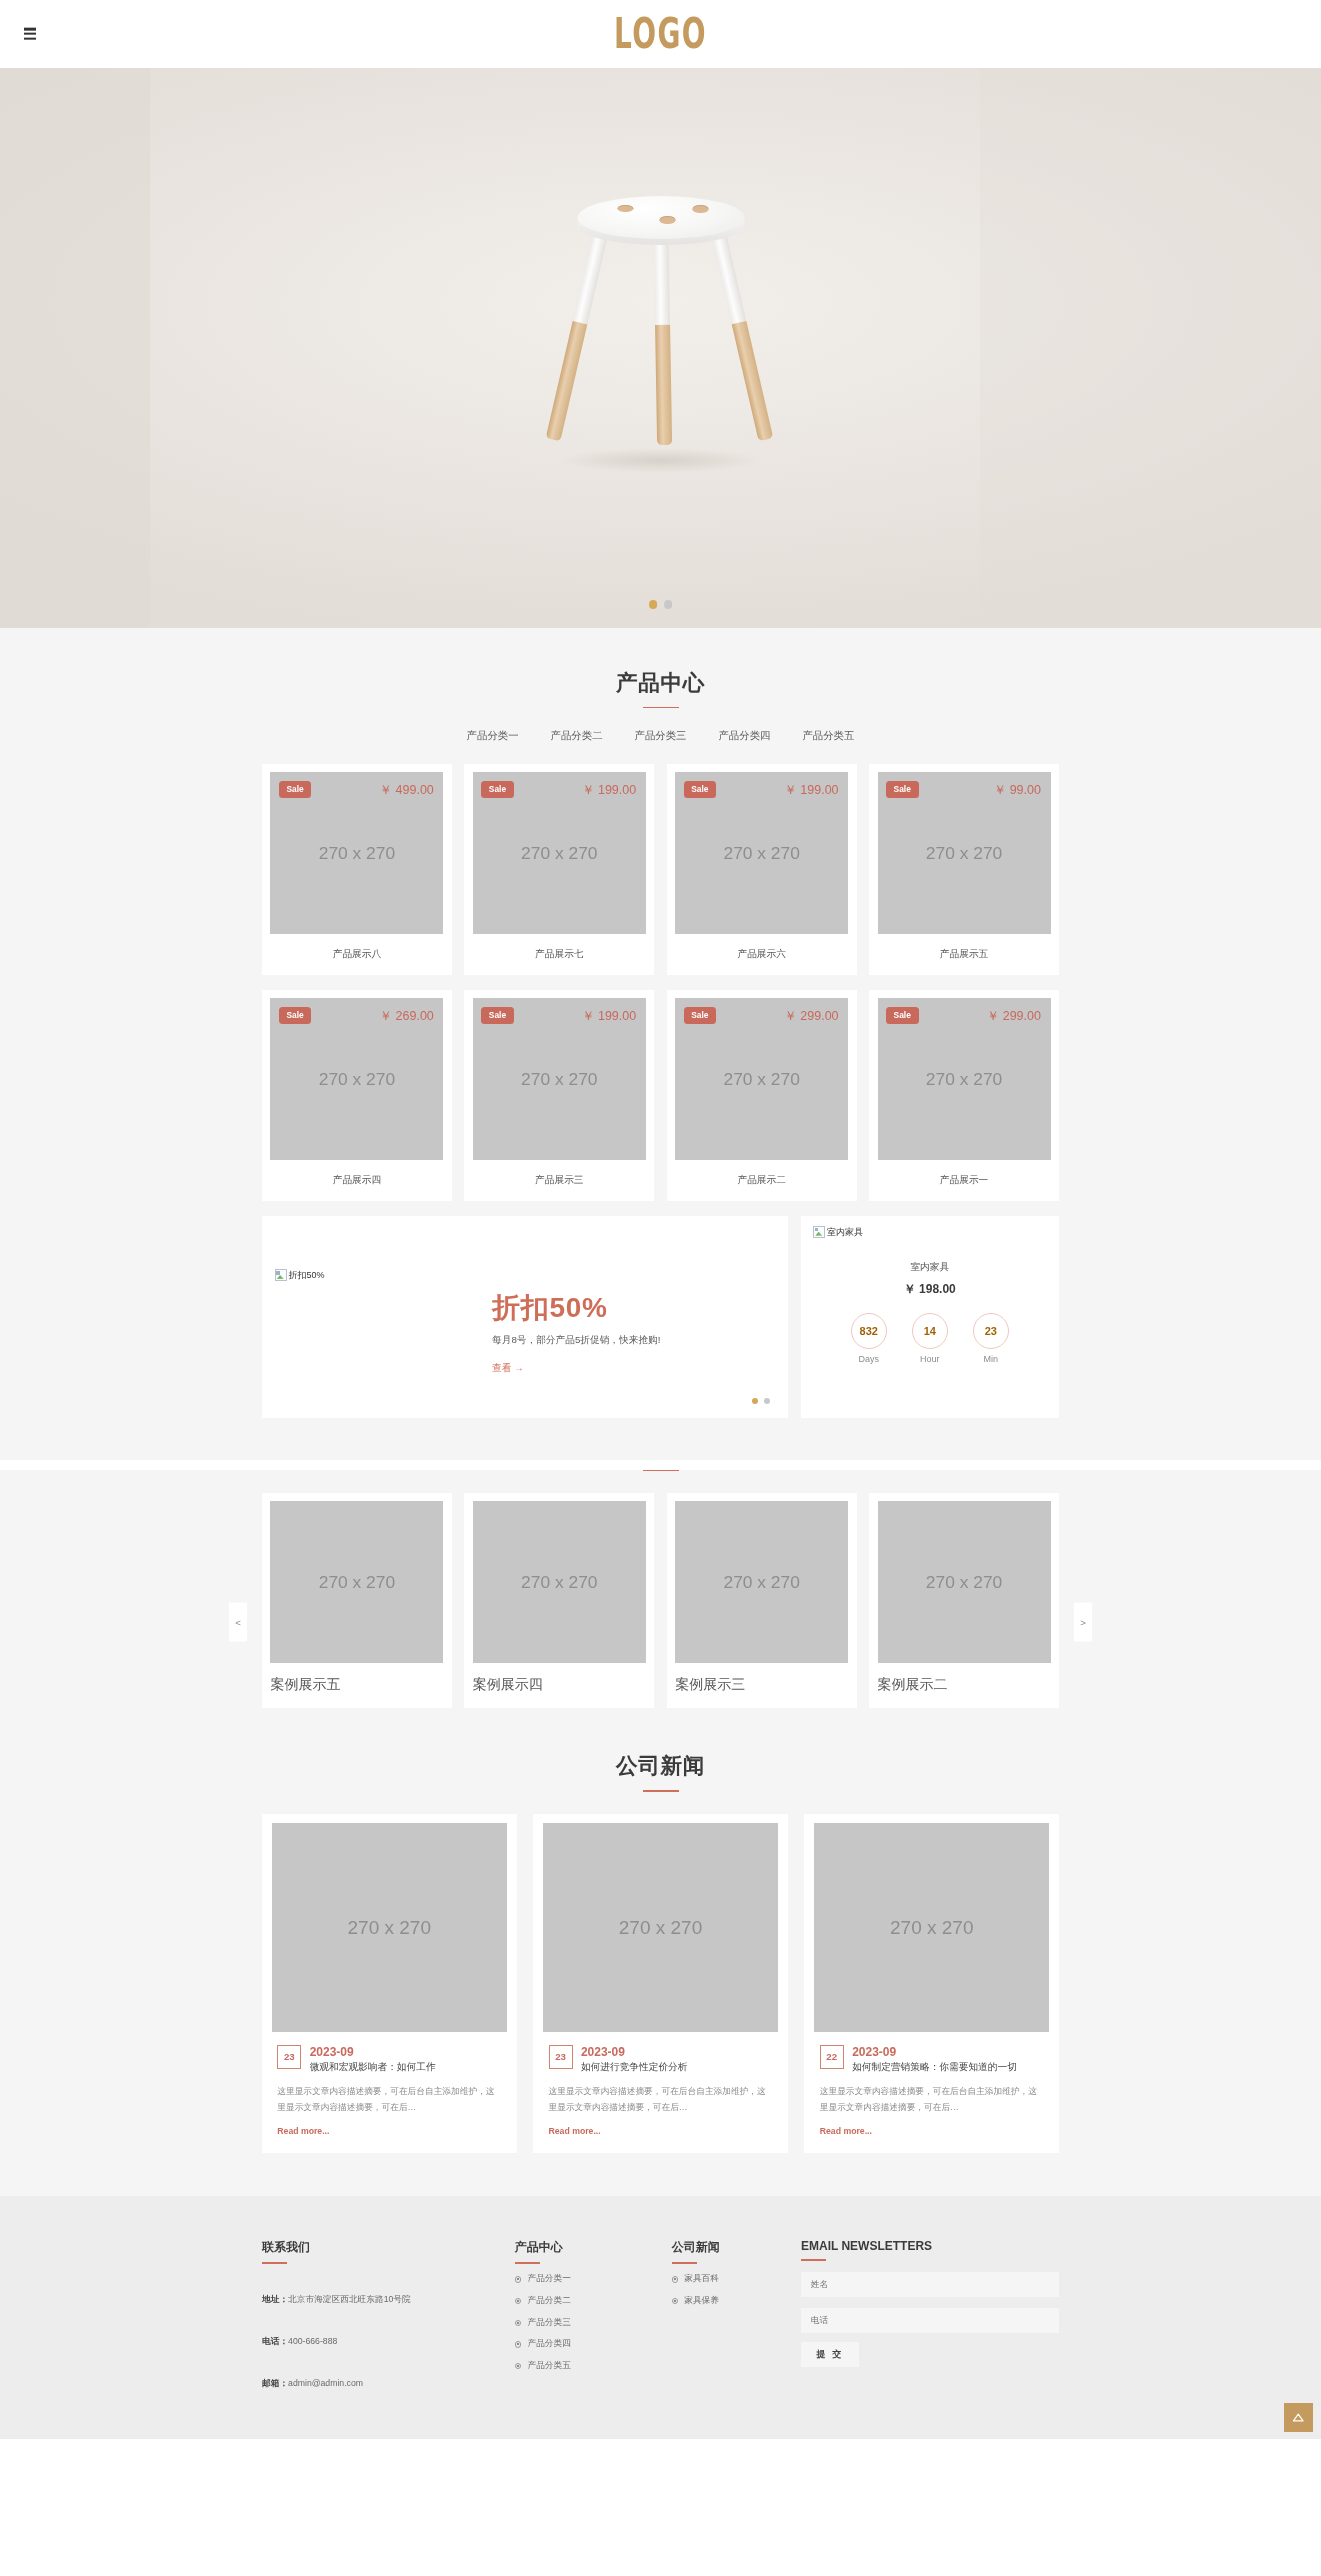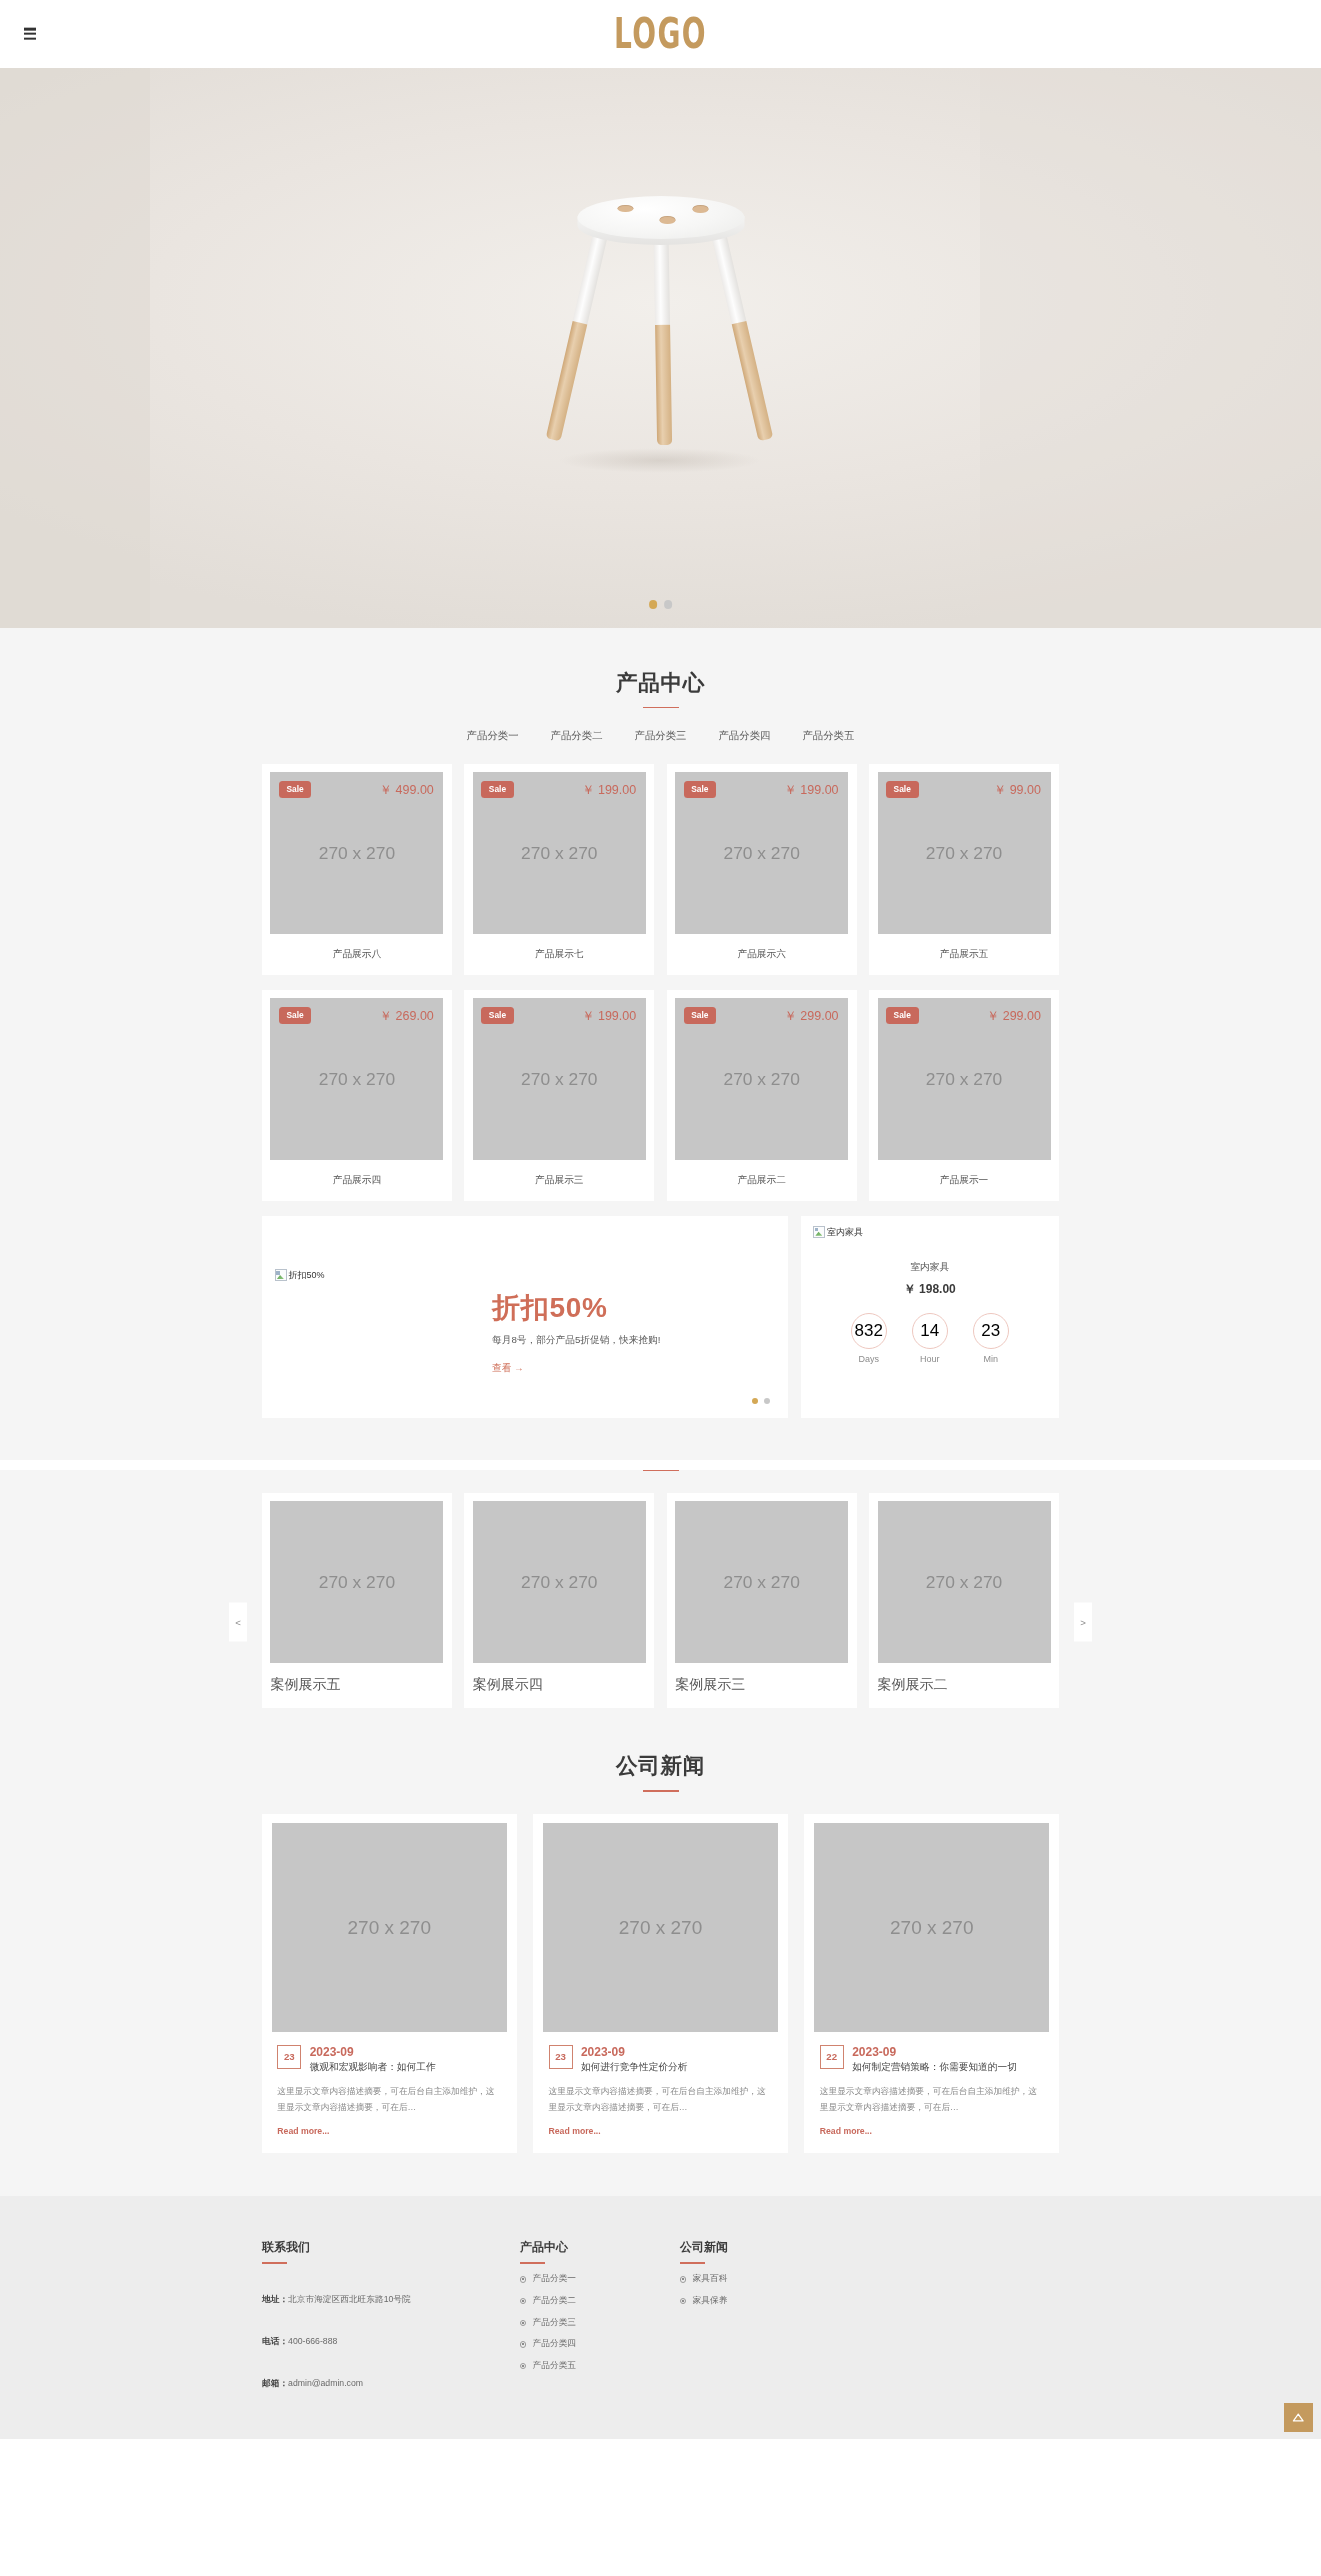--- a/index.html
+++ b/index.html
@@ -164,21 +164,21 @@
     flex:1; background:#fff; padding:9.7px 12.5px 0; position:relative;
   }
   .cd-broken { display:flex; align-items:center; gap:2.1px; }
   .cd-title { text-align:center; font-size:9.7px; color:#555; margin-top:22px; }
   .cd-price { text-align:center; font-size:12px; font-weight:bold; color:#3b3b3b; margin-top:7px; }
   .cd-clocks { display:flex; justify-content:center; gap:25px; margin-top:15.3px; }
   .cd-unit { text-align:center; }
   .cd-circle {
     width:36px; height:36px; border:0.7px solid #eec8c0; border-radius:50%;
     display:flex; align-items:center; justify-content:center;
-    font-size:17px; color:#000000;
+    font-size:11px; color:#a16207;font-weight:bold;
   }
   .cd-label { font-size:9px; color:#8c8c8c; margin-top:5.6px; }
 
   
   .case-strip { position:relative; margin-top:22px; padding-bottom:43px; }
   .case-grid { display:flex; gap:12.5px; }
   .case-card { flex:1; background:#fff; padding:8.4px 8.4px 0; }
   .case-thumb { height:162px; background:#c6c6c6; display:flex; align-items:center; justify-content:center; }
   .case-thumb .ph-label { font-size:17.4px; color:#8e8e8e; font-weight:300; }
   .case-name { text-align:left; font-size:14px; color:#555; padding:13.2px 0 14px; }
@@ -556,20 +556,27 @@
       <div class="f-link">
         <span class="f-bullet"></span>
         <span>家具百科</span>
       </div>
       <div class="f-link">
         <span class="f-bullet"></span>
         <span>家具保养</span>
       </div>
     </div>
 
+    <div class="f-col-mail">
+      <div class="f-title">EMAIL NEWSLETTERS</div>
+      <div class="f-rule"></div>
+      <input class="f-field" type="text" placeholder="姓名" style="">
+      <input class="f-field" type="text" placeholder="电话" style="">
+      <button class="f-submit">提 交</button>
+    </div>
 
   </div>
 </footer>
 
 <div class="back-top">
   <svg width="12.5" height="11" viewBox="0 0 18 16">
     <polygon points="9,3 16,13 2,13" fill="none" stroke="#ffffff" stroke-width="1.8" stroke-linejoin="round"></polygon>
   </svg>
 </div>
 

